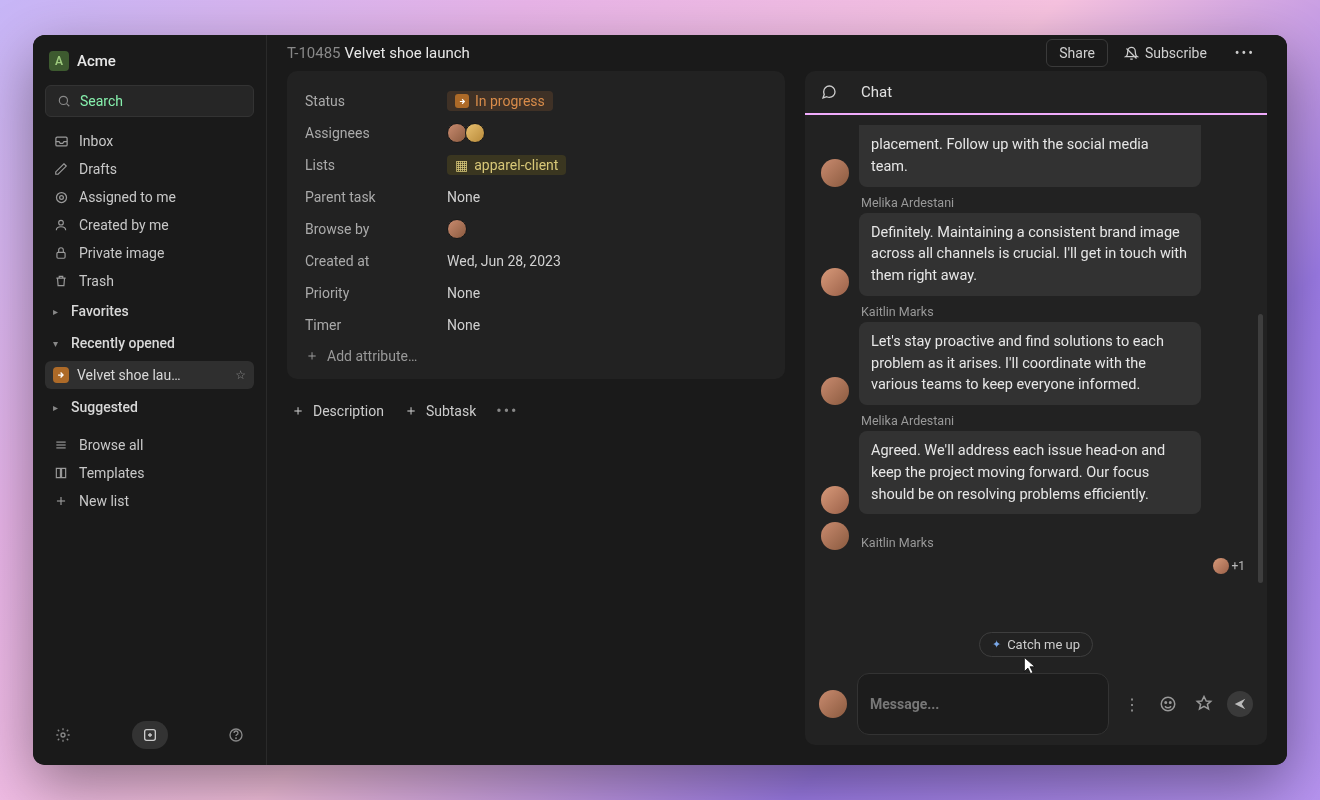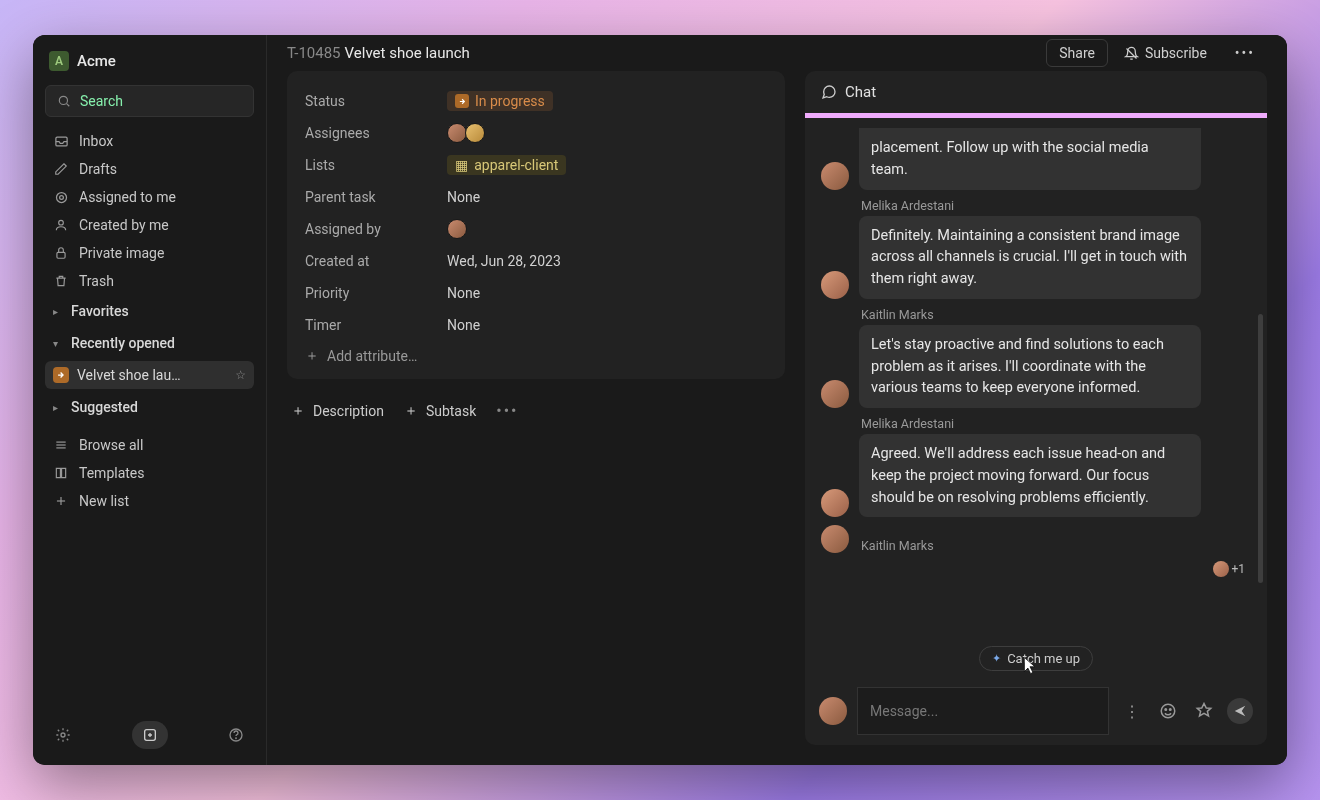--- a/index.html
+++ b/index.html
@@ -51,38 +51,38 @@
 .avatar { width:20px; height:20px; border-radius:50%; background:linear-gradient(135deg,#c98b6f,#8a5a3f); display:inline-block; border:1.5px solid #1a1a1a; }
 .avatar.a2 { background:linear-gradient(135deg,#e8c070,#b88a3a); margin-left:-8px; }
 .list-tag { display:inline-flex; align-items:center; gap:6px; padding:2px 8px; background:#3a3620; border-radius:4px; color:#d8c878; }
 .list-tag .ico { color:#d8c878; }
 .add-attr { display:flex; align-items:center; gap:8px; color:#999; font-size:14px; padding:6px 0 0 0; cursor:pointer; }
 .action-row { display:flex; align-items:center; gap:20px; padding:0 4px; }
 .action-btn { display:flex; align-items:center; gap:8px; color:#ccc; font-size:14px; cursor:pointer; }
 .dots { color:#888; letter-spacing:2px; cursor:pointer; }
 
 .chat-panel { flex:1; background:#222; border-radius:10px; display:flex; flex-direction:column; min-height:0; position:relative; }
-.chat-header { display:flex; align-items:center; gap:8px; padding:12px 16px; color:#e0e0e0; font-size:15px; border-bottom:5px solid #f0abfc; }
+.chat-header { display:flex; align-items:center; gap:24px; padding:12px 16px; color:#e0e0e0; font-size:15px; border-bottom:2px solid #f0abfc; }
 .chat-body { flex:1; overflow-y:auto; padding:10px 16px 8px 16px; display:flex; flex-direction:column; gap:8px; }
 .msg-row { display:flex; gap:10px; align-items:flex-end; }
 .msg-avatar { width:28px; height:28px; border-radius:50%; background:linear-gradient(135deg,#c98b6f,#8a5a3f); flex-shrink:0; }
 .msg-avatar.v2 { background:linear-gradient(135deg,#d89a7a,#9a6048); }
 .msg-col { flex:1; display:flex; flex-direction:column; gap:3px; }
 .msg-author { color:#999; font-size:12.5px; padding-left:2px; }
 .msg-bubble { background:#323232; border-radius:8px; padding:9px 12px; color:#e6e6e6; font-size:14.5px; line-height:1.5; max-width:342px; }
 .msg-bubble.truncated { border-top-left-radius:0; border-top-right-radius:0; }
 .reaction-row { display:flex; justify-content:flex-end; padding-right:6px; }
 .reaction { display:flex; align-items:center; gap:2px; font-size:12px; color:#bbb; }
 .reaction .av { width:16px; height:16px; border-radius:50%; background:linear-gradient(135deg,#d89a7a,#9a6048); }
 .catchup-row { display:flex; justify-content:center; padding:6px 0; }
 .catchup { display:inline-flex; align-items:center; gap:6px; padding:4px 12px; border:1px solid #3e3e3e; border-radius:14px; color:#ccc; font-size:13px; cursor:pointer; }
 .catchup .spark { color:#7aa8e8; font-size:11px; }
 .chat-input-row { display:flex; align-items:center; gap:10px; padding:10px 14px; }
 .ci-avatar { width:28px; height:28px; border-radius:50%; background:linear-gradient(135deg,#c98b6f,#8a5a3f); flex-shrink:0; }
-.ci-input { flex:1; background:#1c1c1c; border:1px solid #333; border-radius:0; padding:15px 12px; color:#888; font-size:14px; }
+.ci-input { flex:1; background:#1c1c1c; border:1px solid #333; border-radius:12px; padding:22px 12px; color:#888; font-size:14px;font-weight:bold; }
 .ci-btn { width:26px; height:26px; display:flex; align-items:center; justify-content:center; color:#999; cursor:pointer; border-radius:6px; }
 .ci-btn.send { background:#3a3a3a; border-radius:50%; }
 .chat-scrollbar { position:absolute; right:4px; top:36%; width:5px; height:40%; background:#3e3e3e; border-radius:3px; }
 .cursor { position:absolute; width:14px; height:20px; pointer-events:none; }
 svg { display:block; }
 </style>
 </head>
 <body>
 
 <div class="app-window">
@@ -281,21 +281,21 @@
                   <span class="ico">▦</span>
                   <span>apparel-client</span>
                 </span>
               </div>
           </div>
           <div class="attr-row">
             <div class="attr-label">Parent task</div>
             <div class="attr-val">None</div>
           </div>
           <div class="attr-row">
-            <div class="attr-label">Assigned by</div>
+            <div class="attr-label">Browse by</div>
             <div class="attr-val">
                 <span class="avatar"></span>
               </div>
           </div>
           <div class="attr-row">
             <div class="attr-label">Created at</div>
             <div class="attr-val">Wed, Jun 28, 2023</div>
           </div>
           <div class="attr-row">
             <div class="attr-label">Priority</div>

